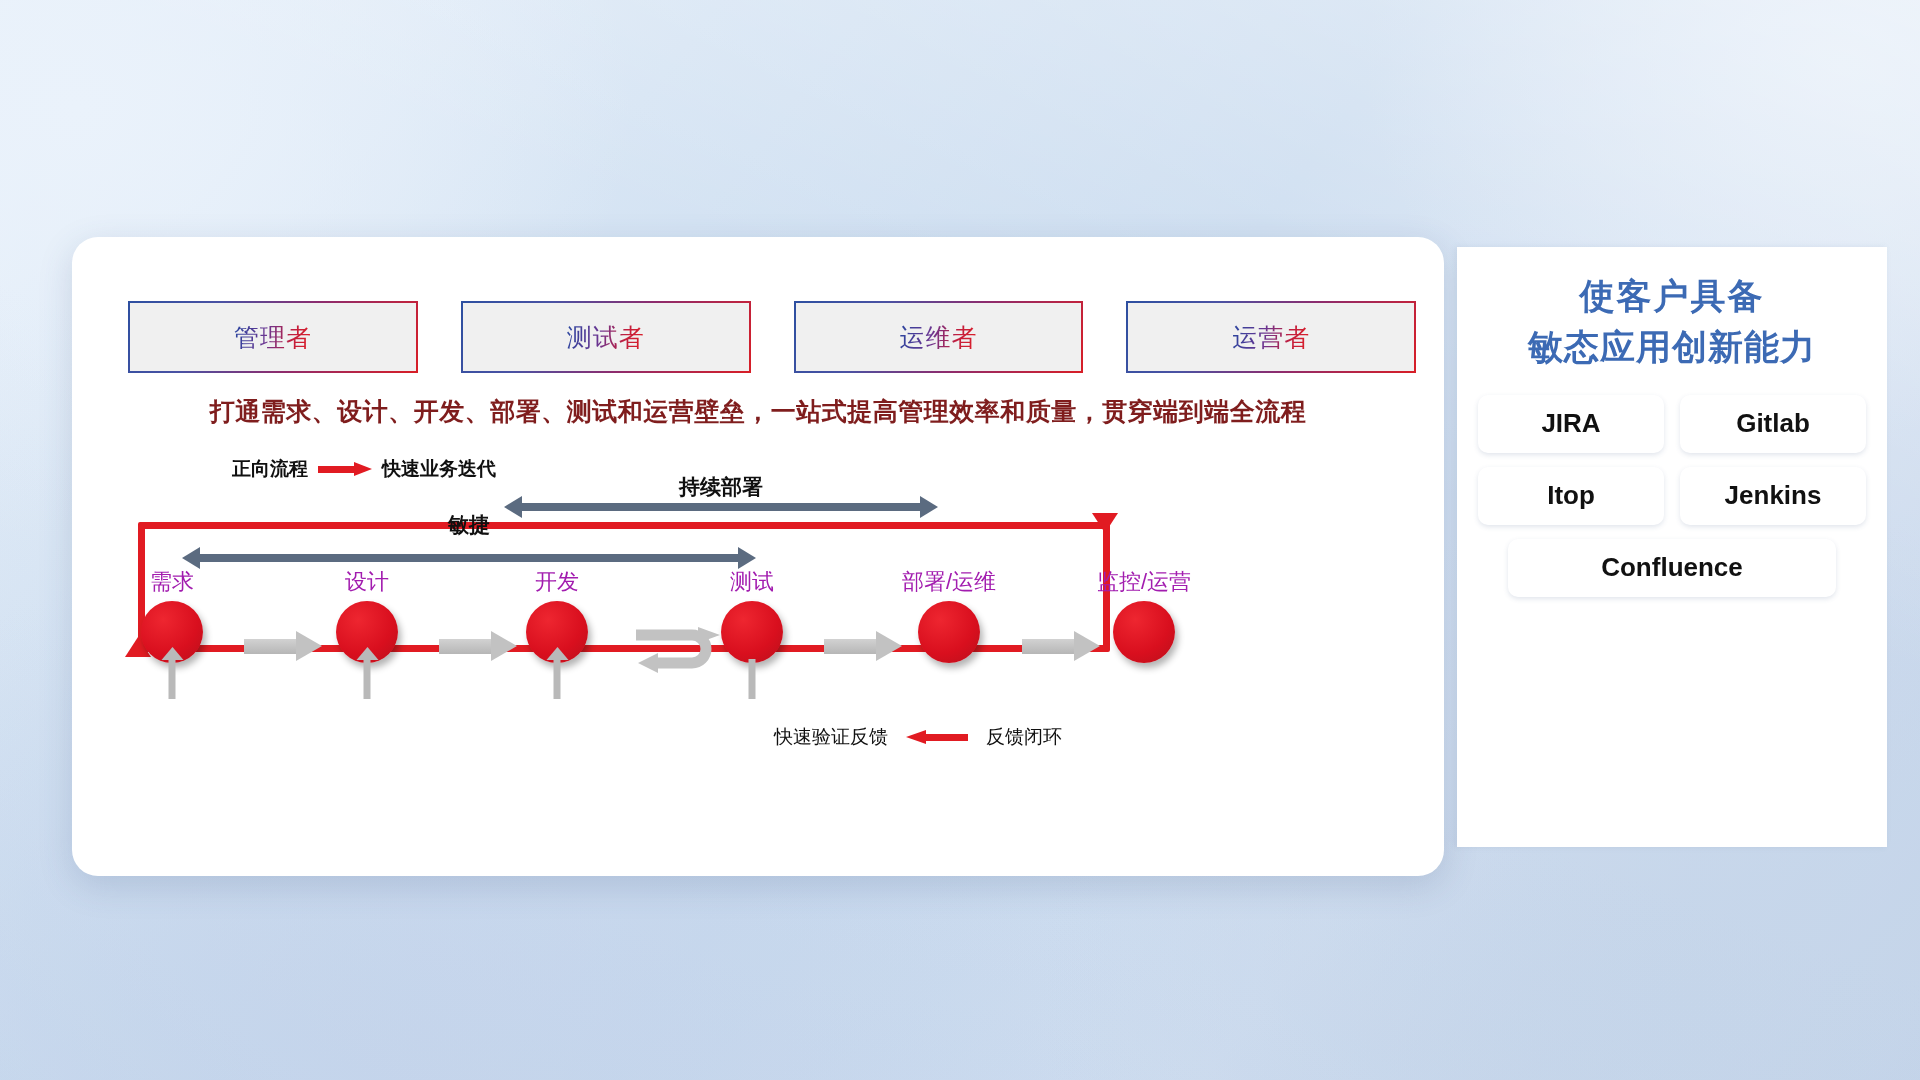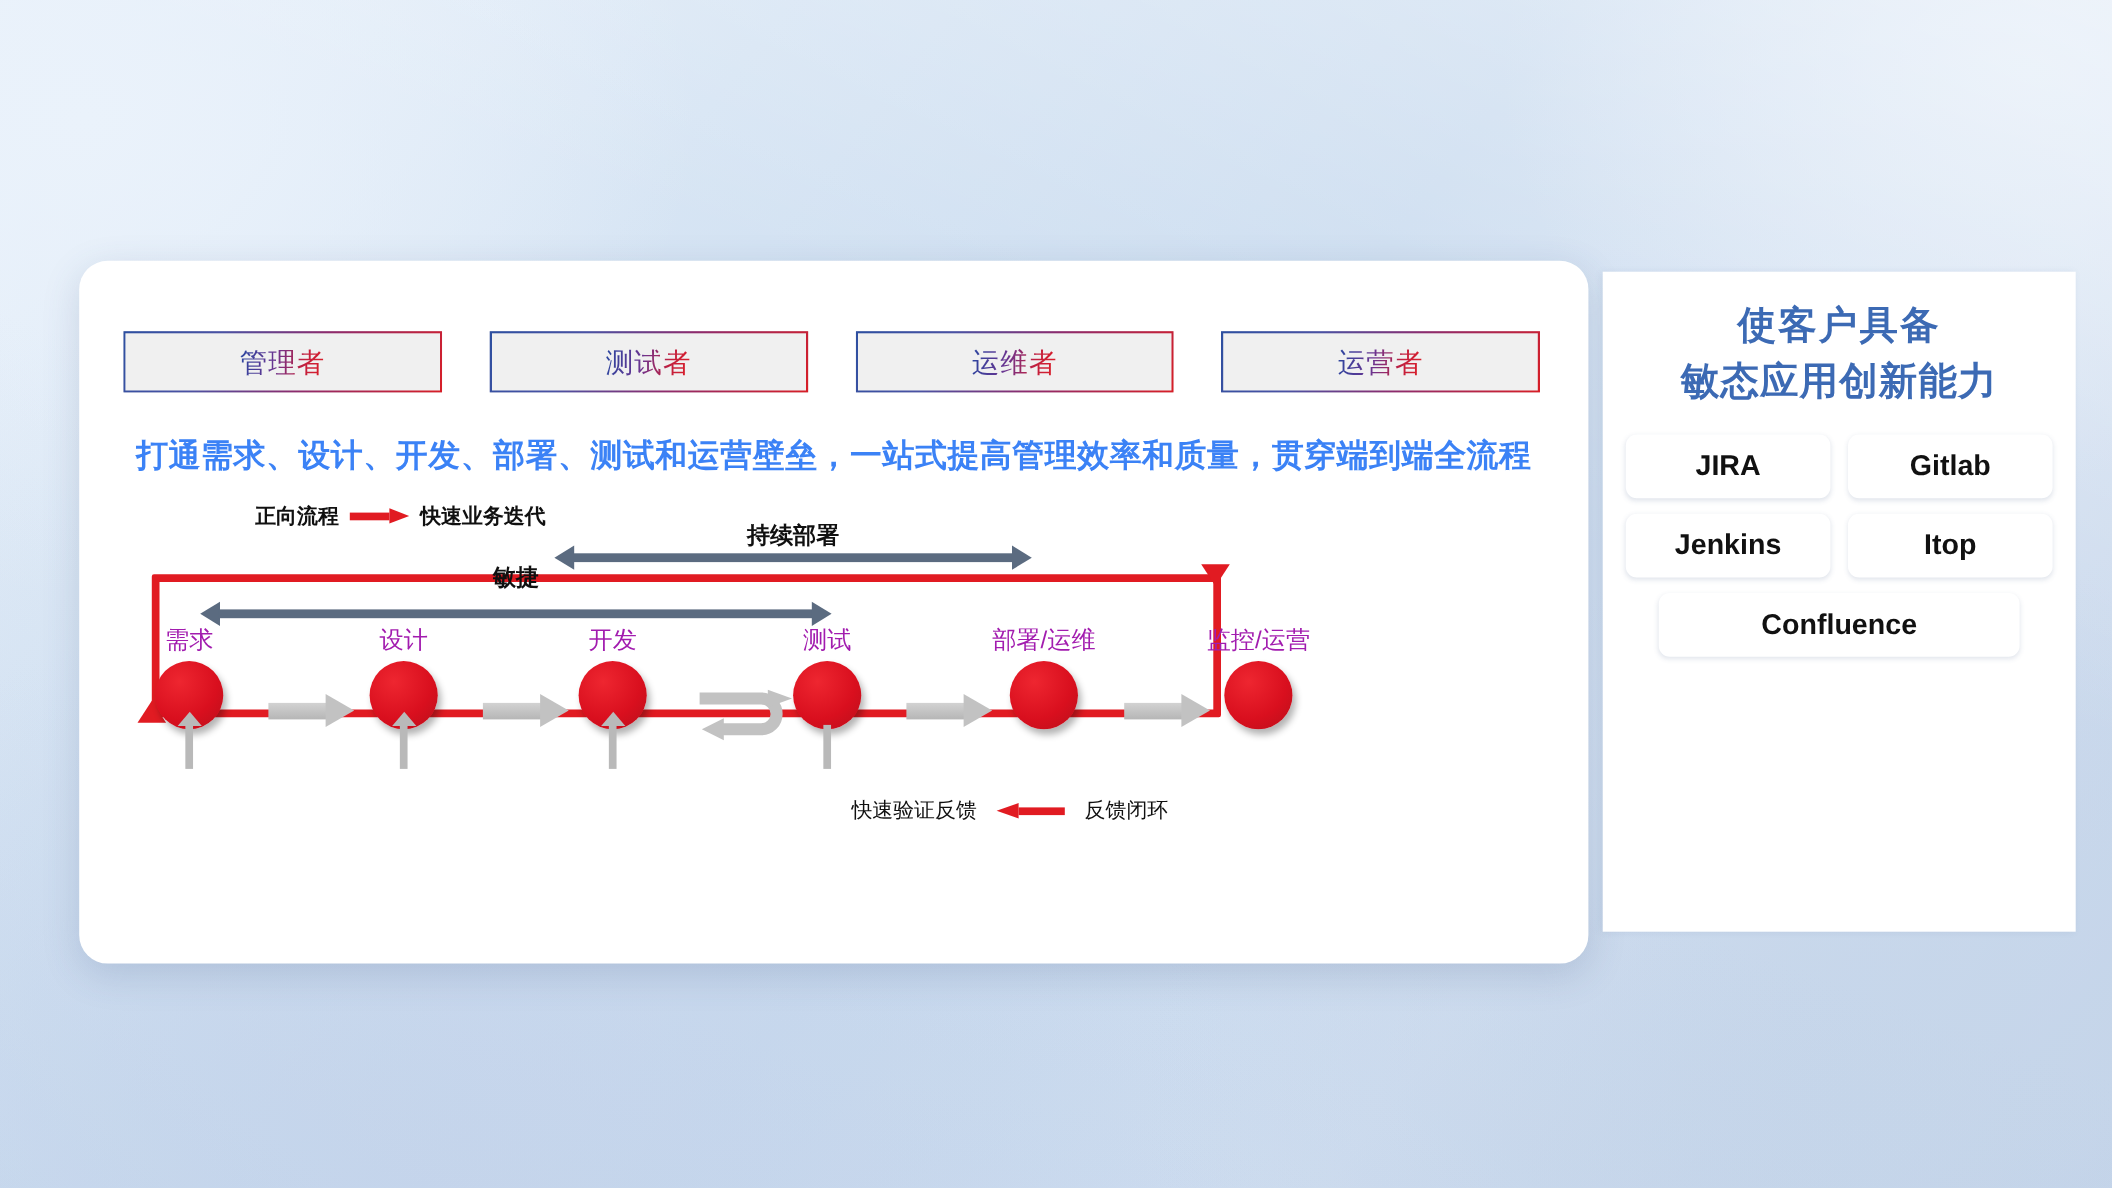--- a/index.html
+++ b/index.html
@@ -37,22 +37,22 @@
   #card {
     position: absolute;
     left: 72px; top: 237px; width: 1372px; height: 639px;
     background: #ffffff;
     border-radius: 26px;
     box-shadow: 0 10px 34px rgba(60,85,125,.18);
   }
 
   
   #roles {
-    position: absolute; left: 40px; top: 64px;
-    width: 1288px; height: 56px;
+    position: absolute; left: 56px; top: 64px;
+    width: 1288px; height: 72px;
     display: flex; gap: 43px;
   }
   .role-box {
     flex: 1 1 0;
     position: relative;
     background: #f0f0f0;
     display: flex; align-items: center; justify-content: center;
     border-radius: 1px;
   }
   .role-box::before {
@@ -72,21 +72,21 @@
     -webkit-background-clip: text; background-clip: text;
     color: transparent;
     font-weight: 400;
     position: relative; z-index: 2;
   }
 
   
   #desc {
     position: absolute; left: 0; top: 158px; width: 100%;
     text-align: center;
-    font-size: 29px; font-weight: 700; color: #3b82f6;
+    font-size: 25px; font-weight: 700; color: #7f1d1d;
     letter-spacing: .5px;
   }
 
   
   #legend-forward {
     position: absolute; left: 160px; top: 219px;
     display: flex; align-items: center; gap: 10px;
     font-size: 19px; font-weight: 700; color: #101010;
   }
   .arrow-red-r {
@@ -366,22 +366,22 @@
     <div class="l2">敏态应用创新能力</div>
   </div>
   <div id="tools">
     <div class="tool">
         <span>JIRA</span>
       </div>
     <div class="tool">
         <span>Gitlab</span>
       </div>
     <div class="tool">
+        <span>Itop</span>
+      </div>
+    <div class="tool">
         <span>Jenkins</span>
-      </div>
-    <div class="tool">
-        <span>Itop</span>
       </div>
     <div class="tool wide">
         <span>Confluence</span>
       </div>
   </div>
 </div>
 
 </body></html>

